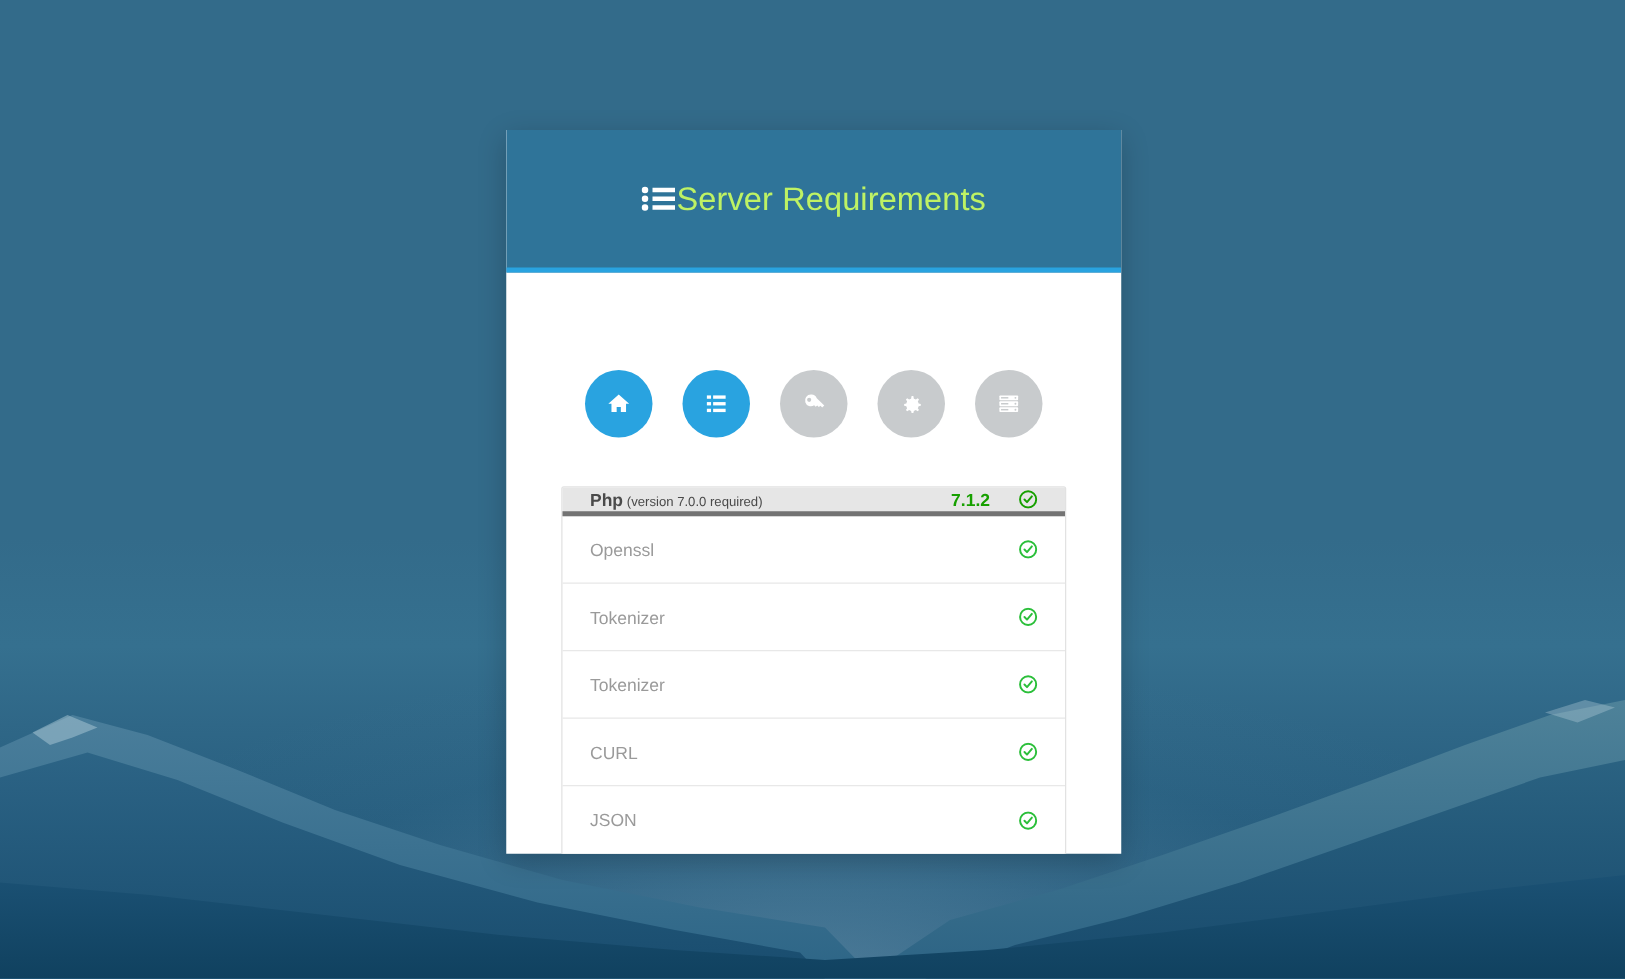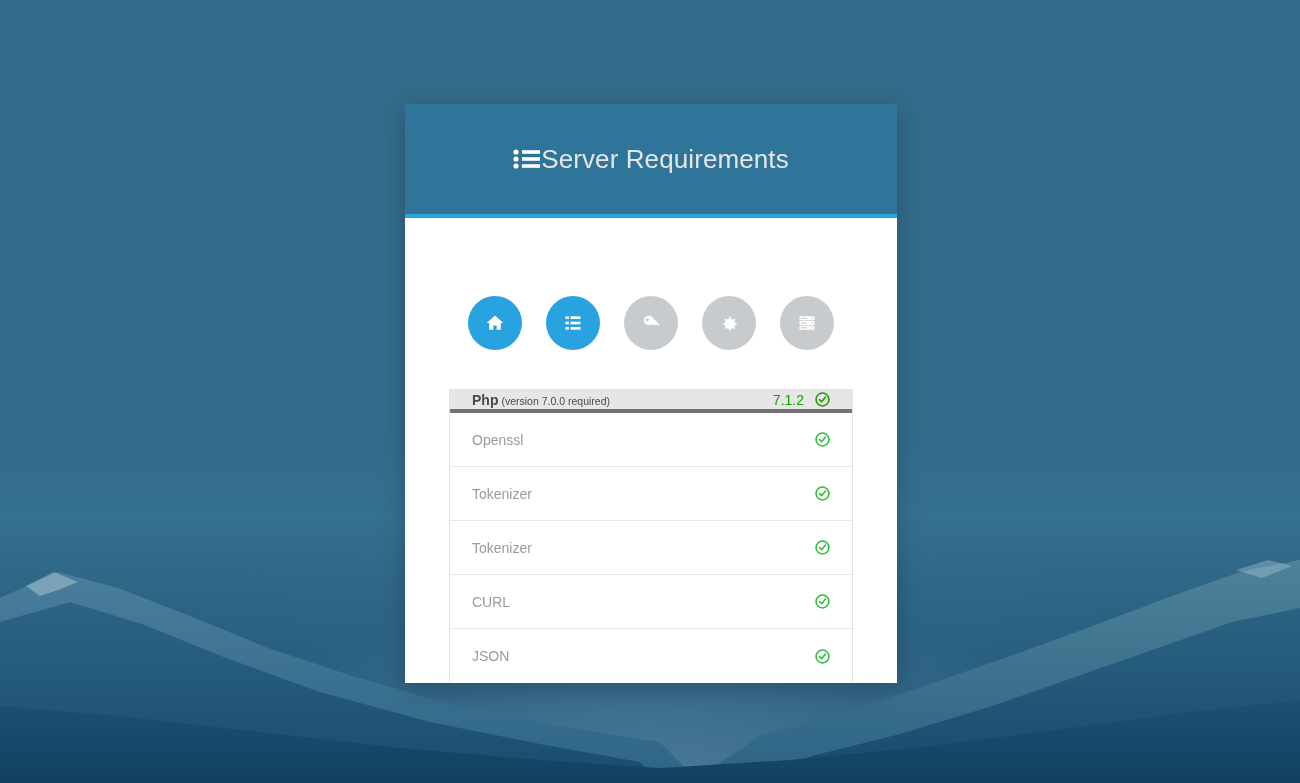--- a/index.html
+++ b/index.html
@@ -66,21 +66,21 @@
     background: #2f7499;
     border-bottom: 4px solid #29a3e0;
     display: flex;
     align-items: center;
     justify-content: center;
   }
 
   .header-title {
     display: flex;
     align-items: center;
-    color: #e5e5e5;
+    color: #bef264;
     font-size: 26px;
     font-weight: 400;
     letter-spacing: 0.1px;
   }
 
   .list-icon { display: block; }
 
   
   .steps {
     position: absolute;
@@ -140,23 +140,23 @@
     font-size: 14px;
   }
   .req-note {
     font-size: 10.5px;
     font-weight: 400;
     color: #4a4a4a;
     margin-left: 3px;
   }
   .req-version {
     font-size: 14px;
-    font-weight: 400;
+    font-weight: 700;
     color: #17a000;
-    margin-right: 11px;
+    margin-right: 23px;
   }
   .check-icon { display: block; flex: 0 0 auto; }
 </style>
 </head>
 <body>
 
 <div class="bg-wrap">
   <div class="bg-haze"></div>
   <div class="ridge">
     <svg viewBox="0 0 1300 783" preserveAspectRatio="none" xmlns="http://www.w3.org/2000/svg">

